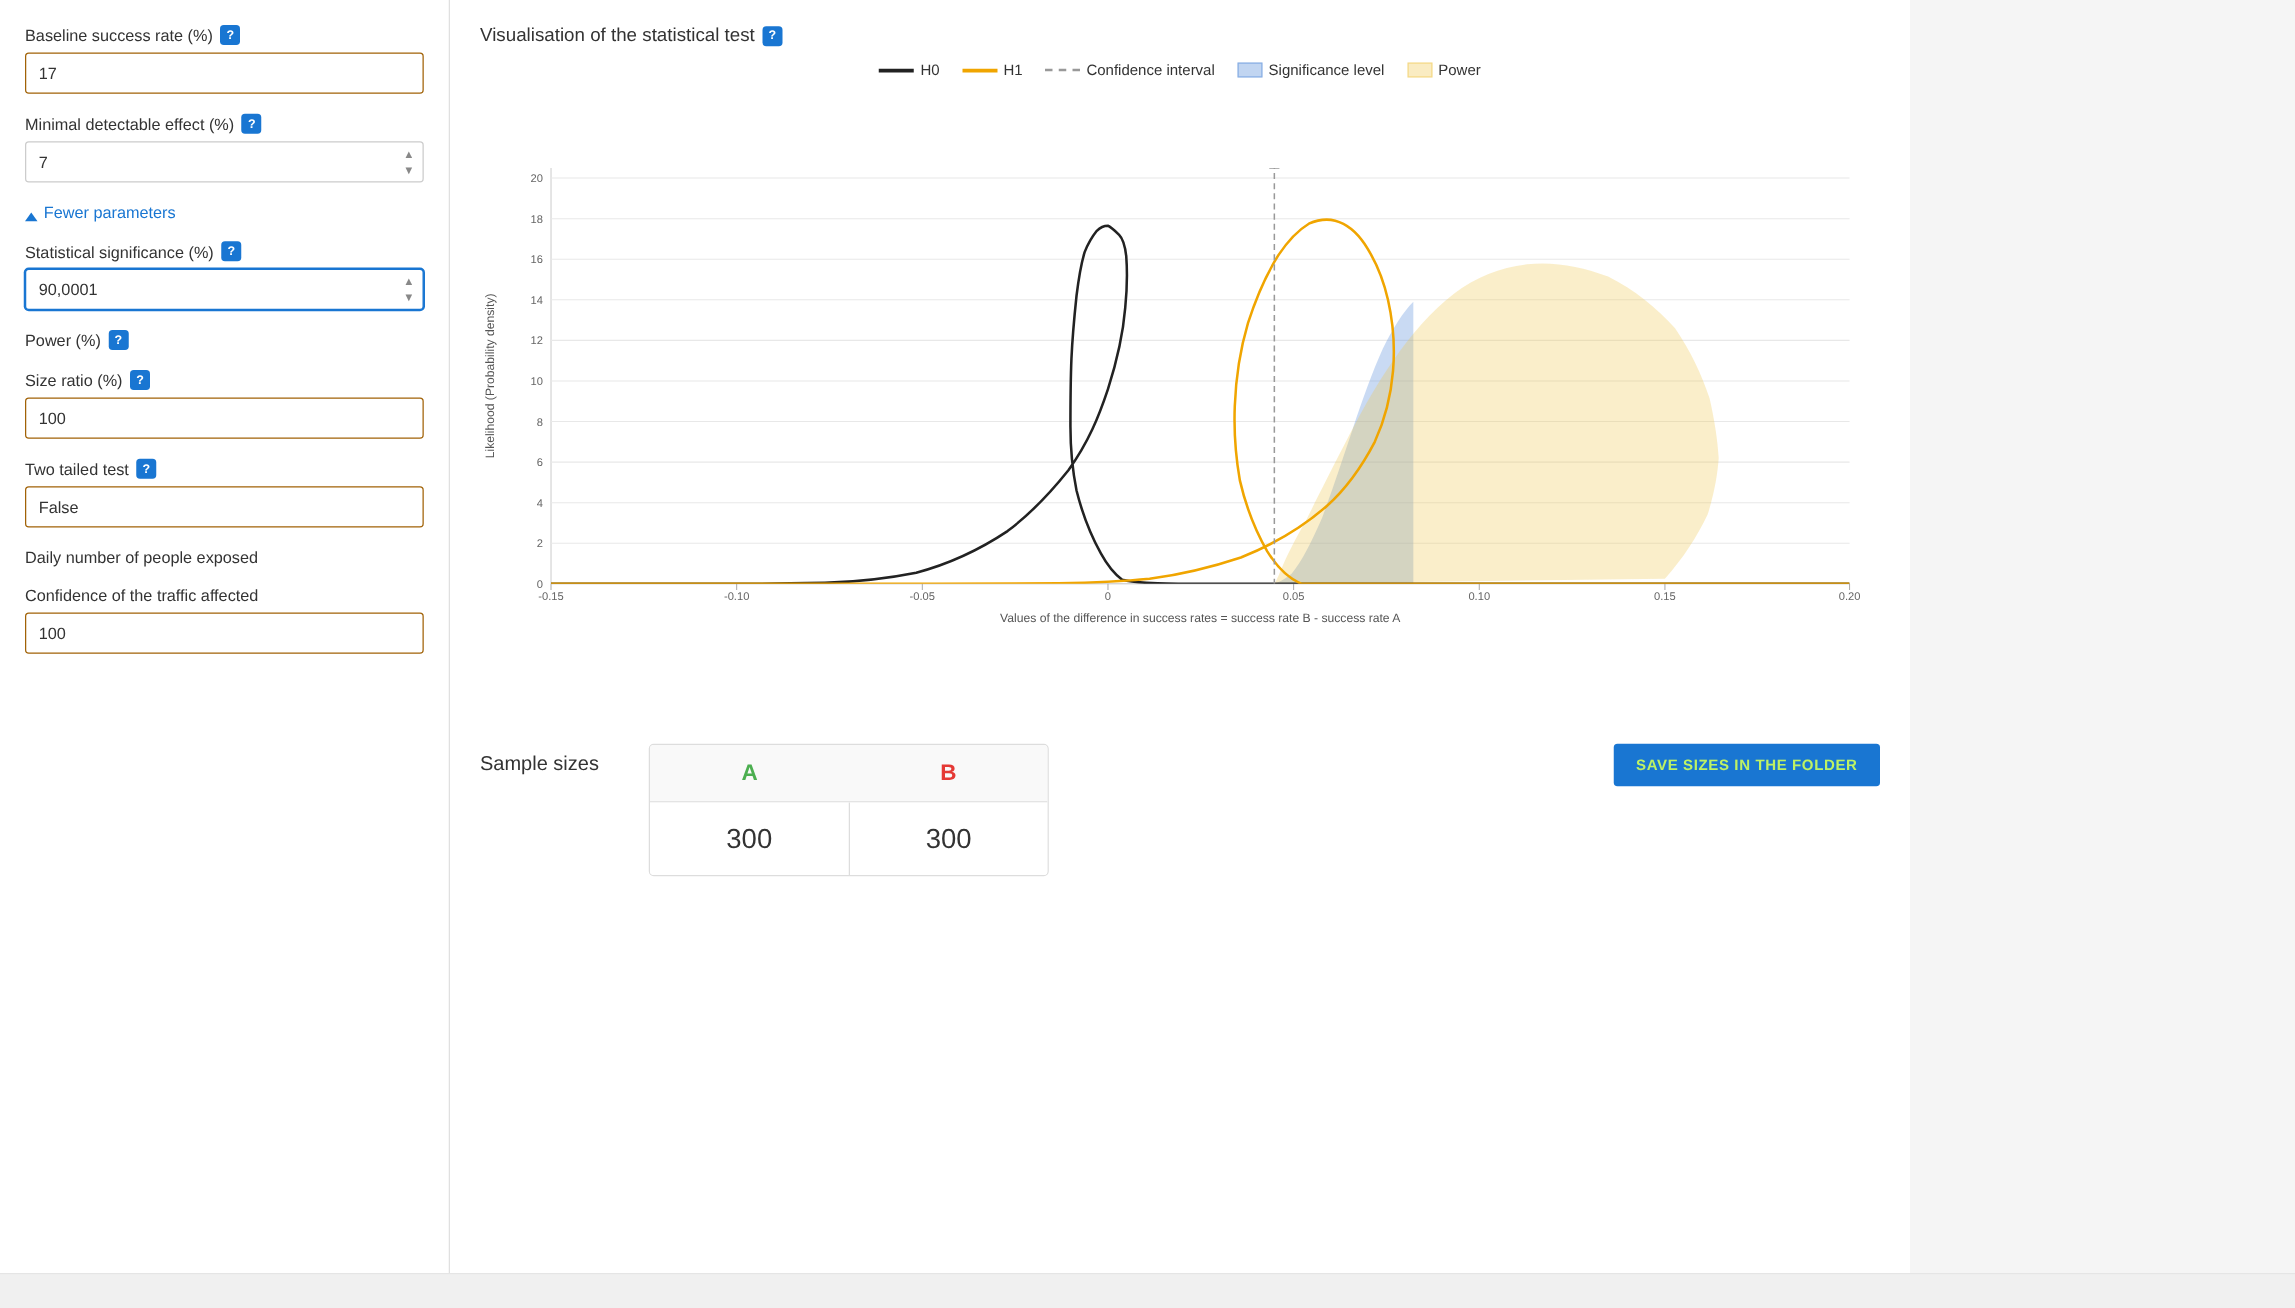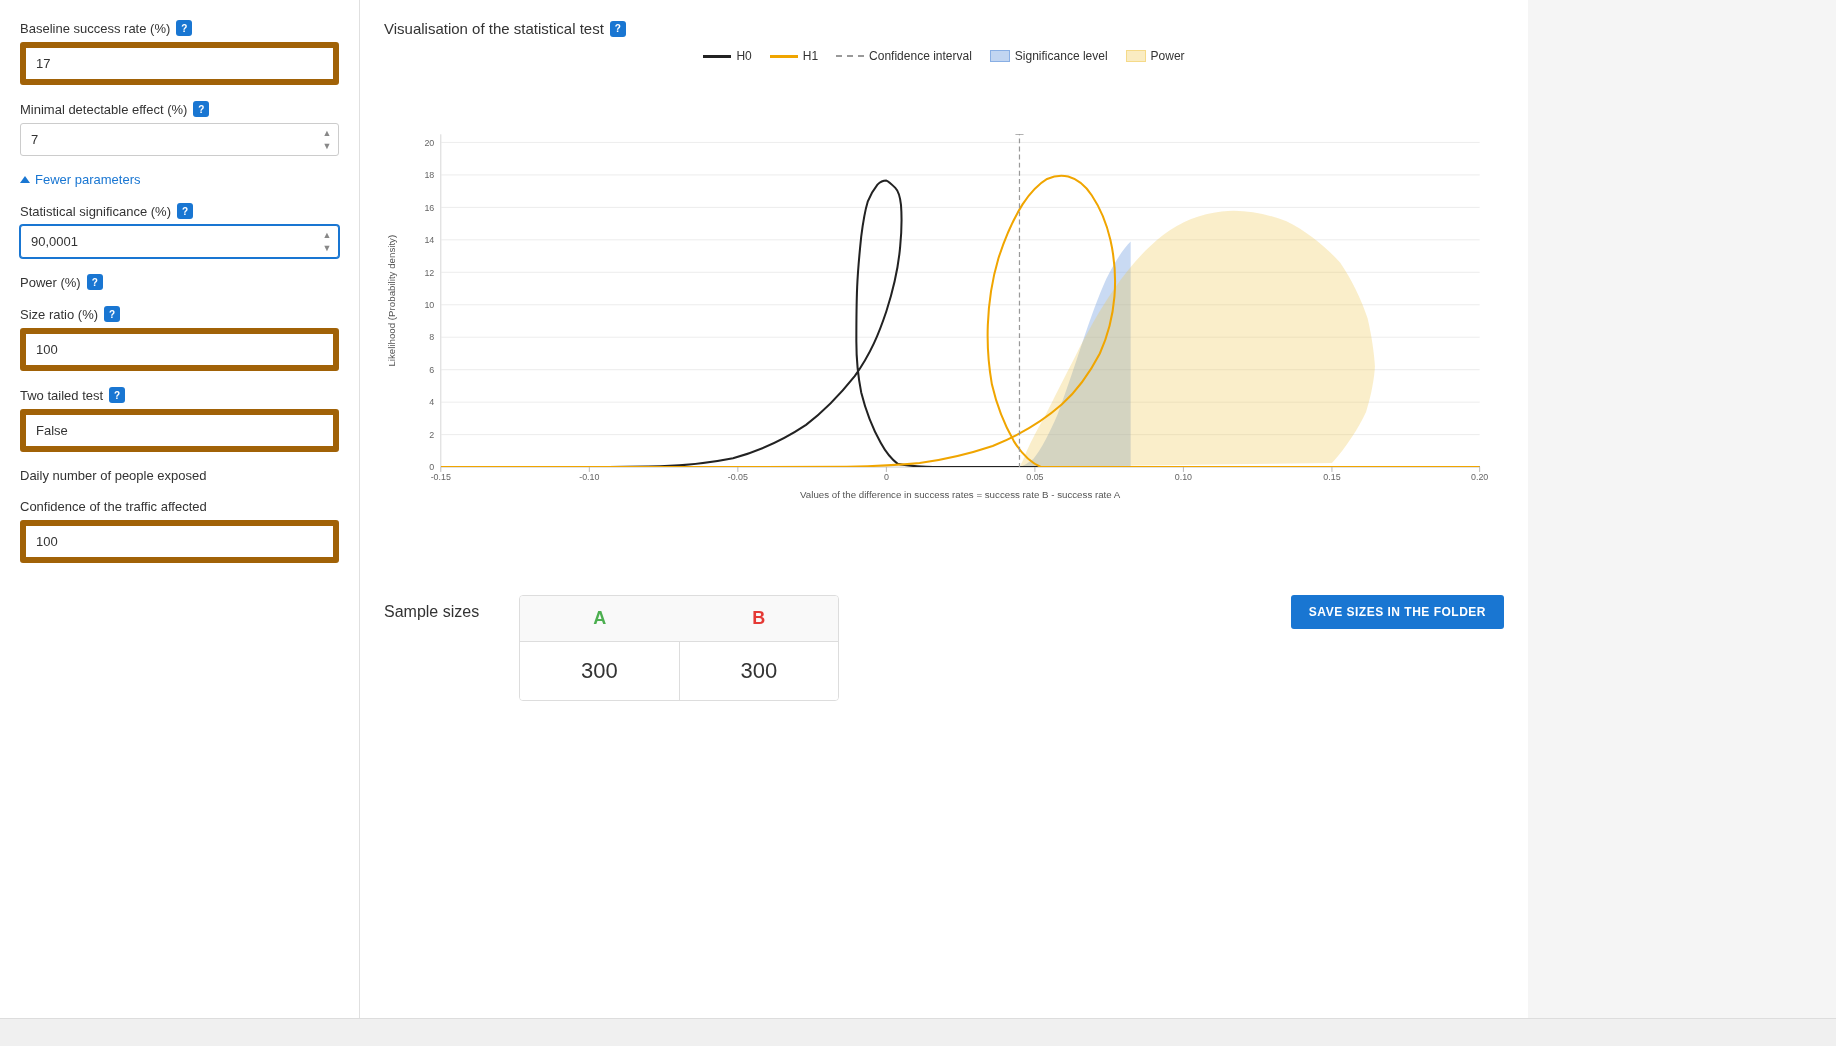--- a/index.html
+++ b/index.html
@@ -44,34 +44,34 @@
       border-radius: 3px;
       background: #1976d2;
       color: #fff;
       font-size: 10px;
       font-weight: bold;
       cursor: pointer;
     }
     .field-input {
       width: 100%;
       padding: 8px 10px;
-      border: 6px solid #a16207;
+      border: 1px solid #a16207;
       border-radius: 3px;
       font-size: 13px;
       color: #333;
       background: #fff;
       outline: none;
     }
     .field-input-optional::placeholder {
       color: #e57373;
       font-style: normal;
     }
     .fewer-params-link {
       display: flex;
-      align-items: center;
+      align-items: flex-end;
       gap: 5px;
       color: #1976d2;
       font-size: 13px;
       cursor: pointer;
       margin-bottom: 16px;
       text-decoration: none;
     }
     .triangle-icon {
       width: 0;
       height: 0;
@@ -223,21 +223,21 @@
       padding: 16px 20px;
       text-align: center;
       font-size: 22px;
       color: #333;
       border-right: 1px solid #ddd;
     }
     .sample-value:last-child { border-right: none; }
 
     .save-button {
       background: #1976d2;
-      color: #ffffff;
+      color: #bef264;
       border: none;
       padding: 10px 18px;
       font-size: 12px;
       font-weight: bold;
       letter-spacing: 0.5px;
       border-radius: 3px;
       cursor: pointer;
       white-space: nowrap;
       align-self: flex-start;
       margin-left: auto;

